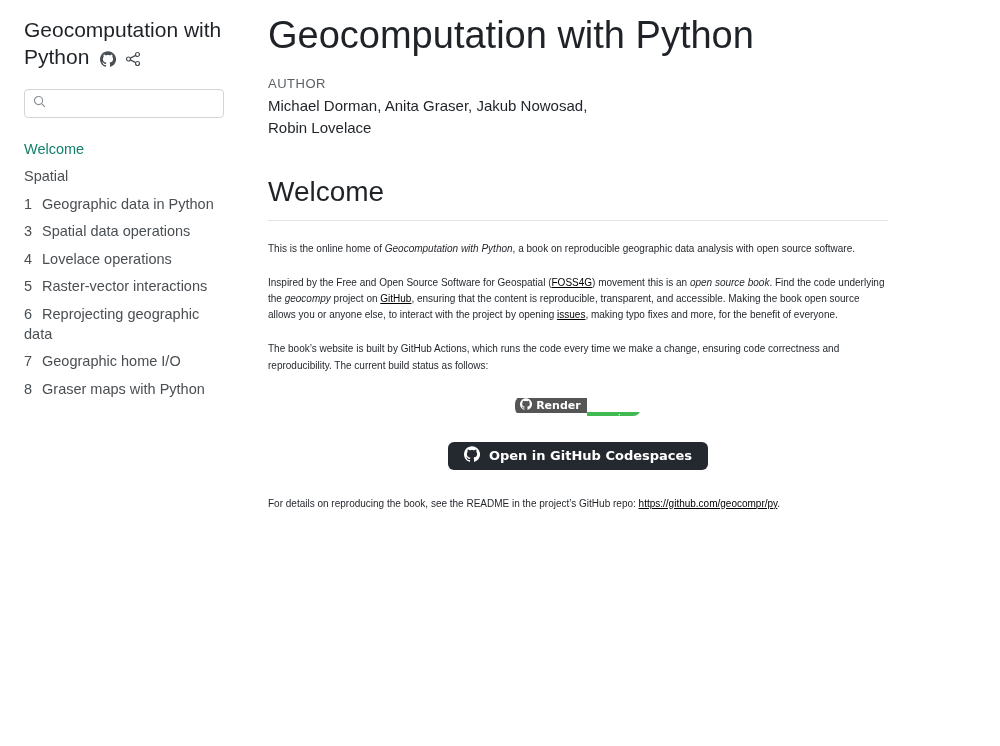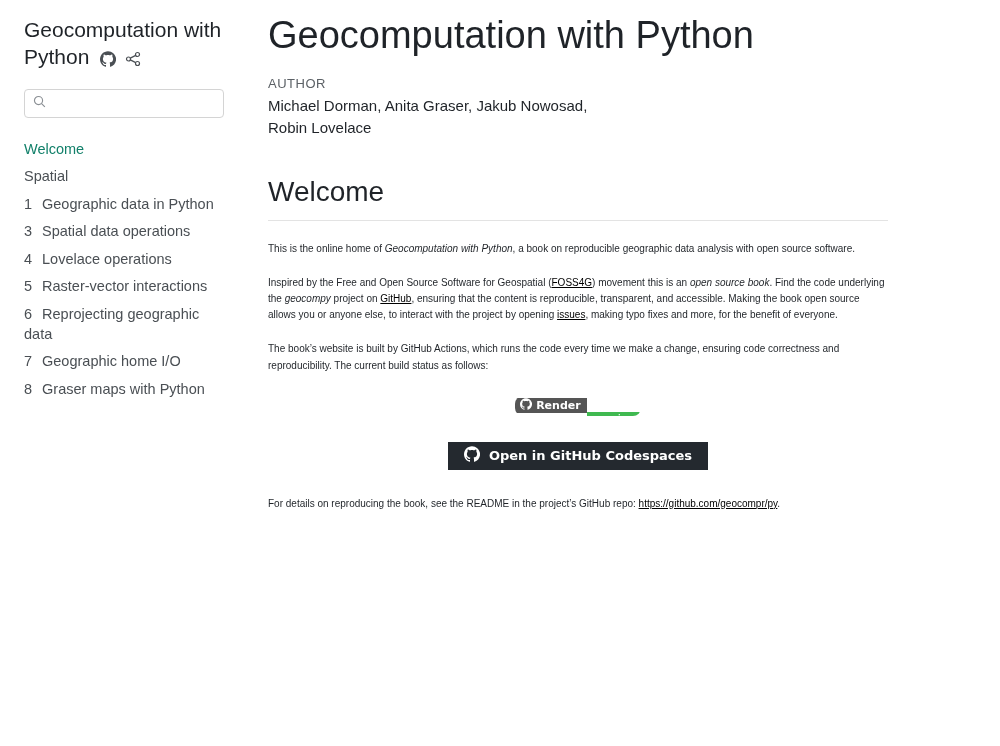--- a/index.html
+++ b/index.html
@@ -166,21 +166,21 @@
   }
 
   .cta-row {
     display: flex;
     justify-content: center;
     margin: 22px 0 26px 0;
   }
   .cta-button {
     background: #24292f;
     color: #fff;
-    border-radius: 0;
+    border-radius: 6px;
     height: 28px;
     display: inline-flex;
     align-items: center;
     gap: 9px;
     padding: 0 16px;
     font-size: 13px;
     font-weight: 700;
     cursor: pointer;
     font-family: "DejaVu Sans", sans-serif;
   }

